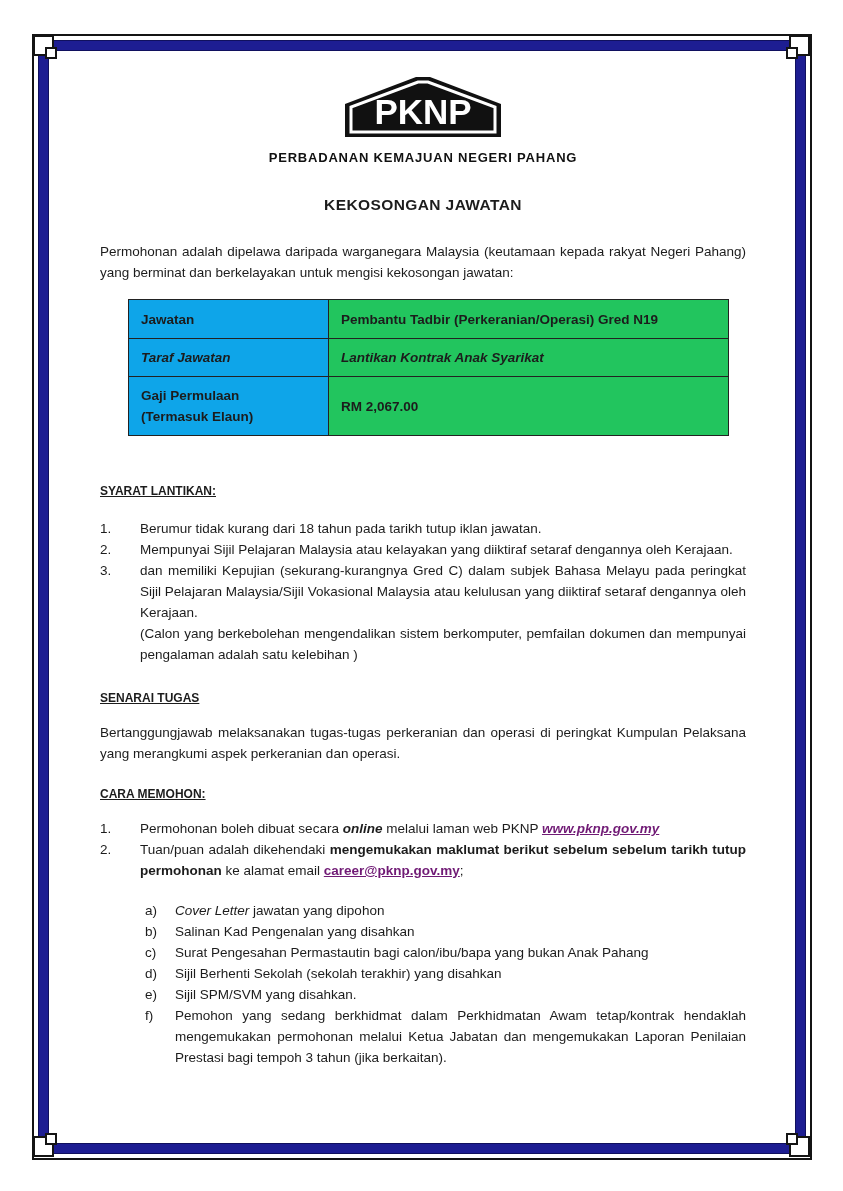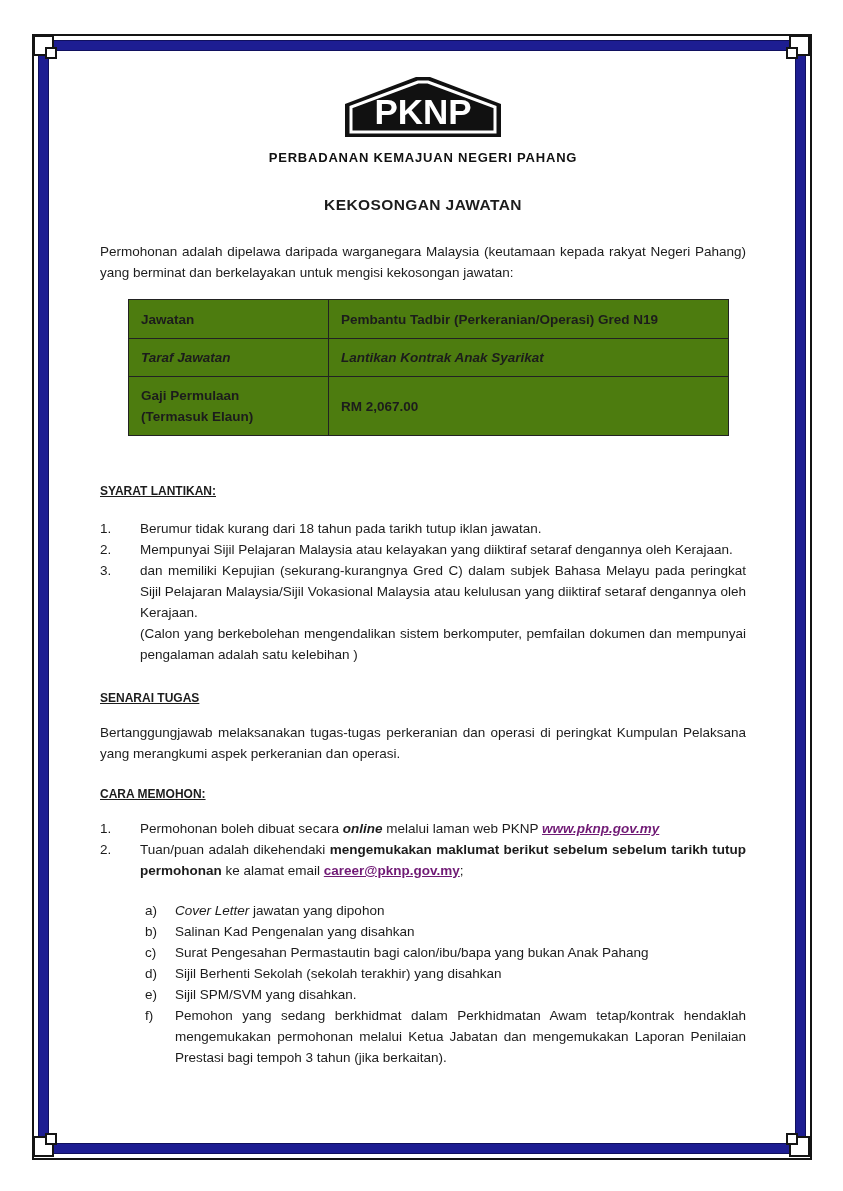--- a/index.html
+++ b/index.html
@@ -47,22 +47,22 @@
   .intro { margin-top:26px; }
 
   table.job {
     margin:16px 0 0 28px; width:600px; border-collapse:collapse;
     table-layout:fixed; font-weight:bold;
   }
   table.job td {
     border:1.5px solid #222; padding:8px 12px; vertical-align:middle;
     font-size:13.5px;
   }
-  td.lbl { width:200px; background:#4d7c0f; }
-  td.val { width:400px; background:#4d7c0f; }
+  td.lbl { width:200px; background:#0ea5e9; }
+  td.val { width:400px; background:#22c55e; }
   tr.r1 td { height:39px; } tr.r2 td { height:38px;font-style:italic; } tr.r3 td { height:47px; }
   .pre-line { white-space:pre-line; }
 
   .sec-head { font-weight:bold; text-decoration:underline; font-size:12px; }
   .sh-syarat  { margin-top:45px; }
   .sh-senarai { margin-top:23px; }
   .sh-cara    { margin-top:20px; }
 
   .num-list { margin-top:16px; }
   .li { display:flex; }

